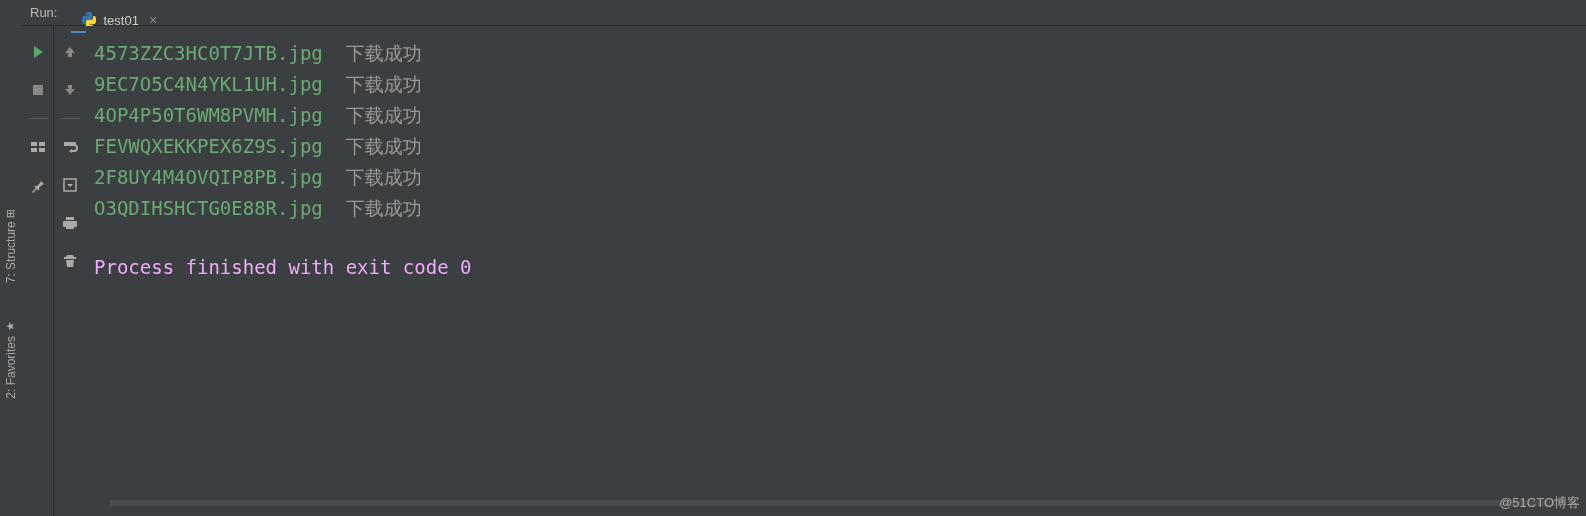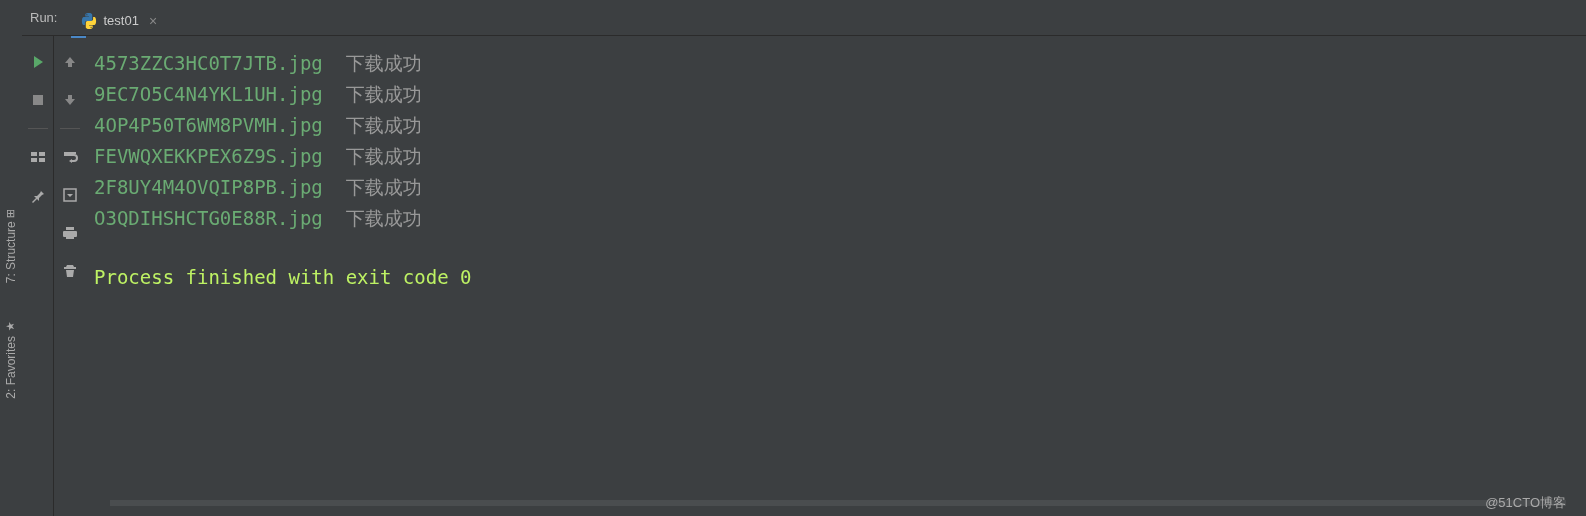--- a/index.html
+++ b/index.html
@@ -40,34 +40,34 @@
     .vertical-tab .icon-vt {
       transform: rotate(90deg);
       font-size: 11px;
     }
     .main-content {
       flex: 1;
       display: flex;
       flex-direction: column;
     }
     .run-header {
-      height: 36px;
+      height: 26px;
       display: flex;
       align-items: center;
       padding: 0 8px;
       border-bottom: 1px solid #2b2b2b;
     }
     .run-label {
       font-size: 13px;
       color: #bbbbbb;
       margin-right: 14px;
     }
     .run-tab {
       display: flex;
-      align-items: flex-start;
+      align-items: flex-end;
       gap: 6px;
       padding: 3px 10px;
       border-bottom: 2px solid #4a88c7;
       height: 28px;
       margin-top: 12px;
     }
     .python-icon {
       width: 16px;
       height: 16px;
     }
@@ -125,26 +125,26 @@
     .output-line {
       white-space: pre;
     }
     .filename {
       color: #6aab73;
     }
     .status-text {
       color: #999999;
     }
     .exit-line {
-      color: #bef264;
+      color: #f0abfc;
       margin-top: 28px;
     }
     .watermark {
       position: absolute;
-      right: 20px;
+      right: 6px;
       bottom: 4px;
       font-size: 13px;
       color: #aaaaaa;
     }
     .bottom-bar {
       position: absolute;
       left: 110px;
       right: 20px;
       bottom: 10px;
       height: 6px;

